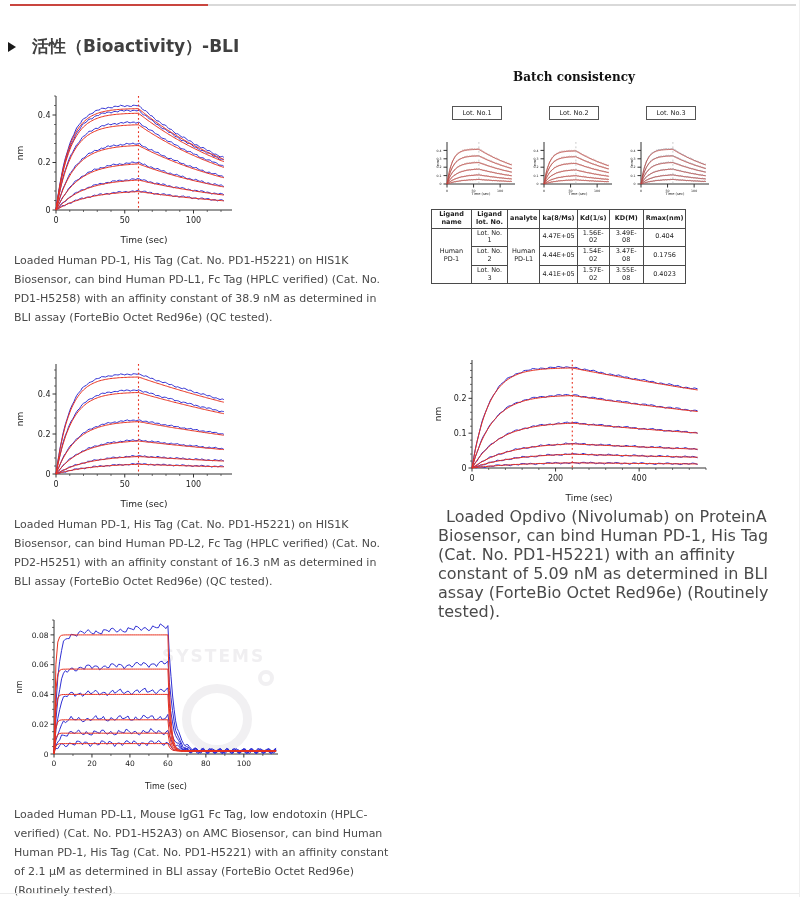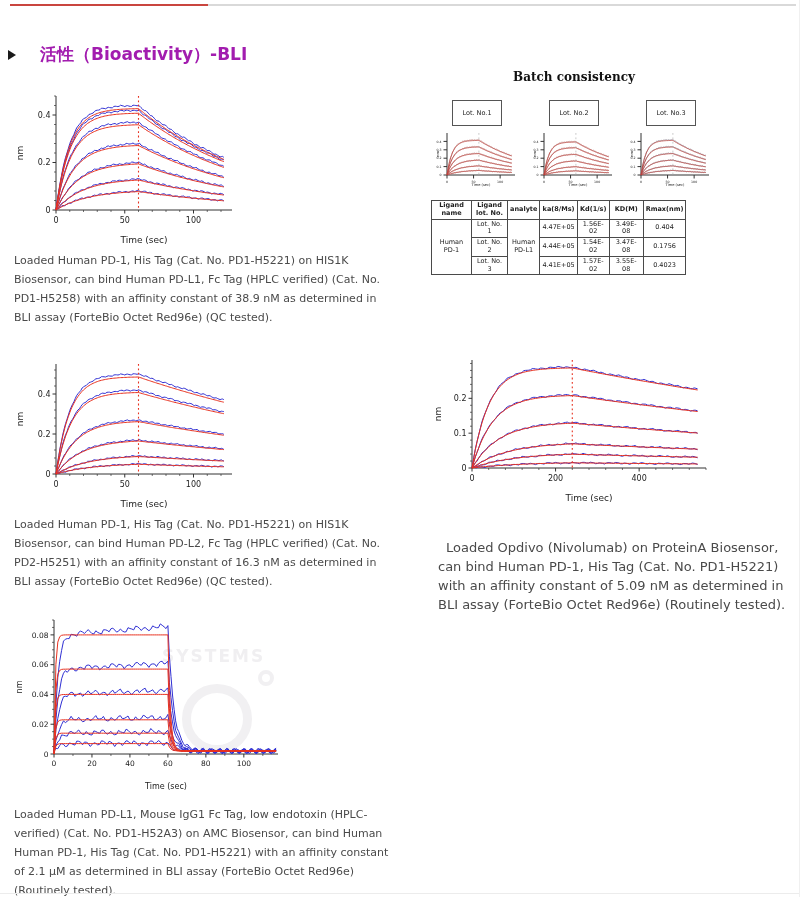--- a/index.html
+++ b/index.html
@@ -8,36 +8,36 @@
     position: relative; width: 800px; height: 897px; background: #fff;
     font-family: "DejaVu Sans", sans-serif; overflow: hidden;
     border-right: 1px solid #f0f0f0;
   }
   .rule { position: absolute; height: 2px; }
   .rule-red { left: 10px; top: 4px; width: 198px; background: #c9453f; }
   .rule-gray { left: 208px; top: 4px; width: 588px; background: #d9d9d9; }
 
   .section-header { position: absolute; left: 8px; top: 27px; display: flex; align-items: center; gap: 8px; cursor: pointer; }
   .tri { width: 0; height: 0; border-left: 8px solid #1a1a1a; border-top: 5px solid transparent; border-bottom: 5px solid transparent; }
-  .section-header h2 { margin: 16px; font-size: 17px; font-weight: bold; color: #a21caf; font-family: "DejaVu Sans", sans-serif; }
+  .section-header h2 { margin: 8px; font-size: 17px; font-weight: bold; color: #404040; font-family: "DejaVu Sans", sans-serif; }
 
   .chart { position: absolute; }
   .chart svg { position: relative; z-index: 1; display: block; }
 
   .para { position: absolute; margin: 0; font-size: 11px; line-height: 19px; color: #4a4a4a; }
   #para1 { left: 14px; top: 251px; width: 380px; }
   #para2 { left: 14px; top: 515px; width: 380px; }
-  #para3 { left: 438px; top: 538px; width: 354px; text-indent: 8px; font-size: 13px; }
+  #para3 { left: 438px; top: 507px; width: 354px; text-indent: 8px; font-size: 16px; }
   #para4 { left: 14px; top: 805px; width: 380px; }
 
   .batch { position: absolute; left: 428px; top: 68px; width: 292px; }
   .batch-title { text-align: center; font-family: "DejaVu Serif", serif; font-weight: bold; font-size: 12px; color: #111; margin: 2px 0 16px 0; }
   .lots { display: flex; justify-content: space-between; padding: 0 4px; }
   .lot { width: 90px; text-align: center; }
-  .lot-label { display: inline-block; border: 1px solid #555; font-size: 6.5px; color: #222; padding: 8px 9px; margin-bottom: 3px; background: #fff; }
+  .lot-label { display: inline-block; border: 1px solid #555; font-size: 6.5px; color: #222; padding: 2px 9px; margin-bottom: 18px; background: #fff; }
   .mini-chart { width: 84px; margin: 0 auto; }
 
   table.batch-table { border-collapse: collapse; margin: 9px 0 0 3px; }
   .batch-table th, .batch-table td {
     border: 1px solid #4a4a4a; font-size: 6.5px; color: #222;
     text-align: center; vertical-align: middle; padding: 1px 2px; line-height: 1.2;
     font-family: "DejaVu Sans", sans-serif;
   }
   .batch-table th { font-weight: bold; height: 17px; }
   .batch-table td { height: 11px; font-weight: normal; }

